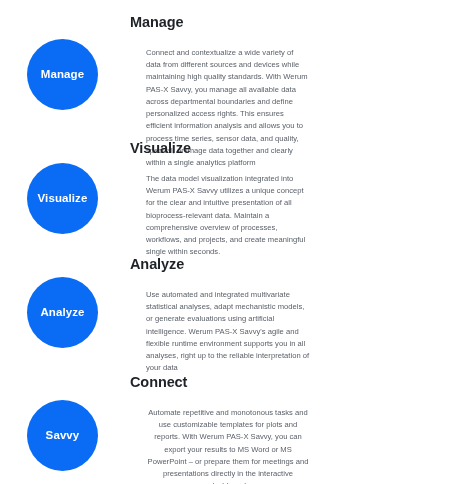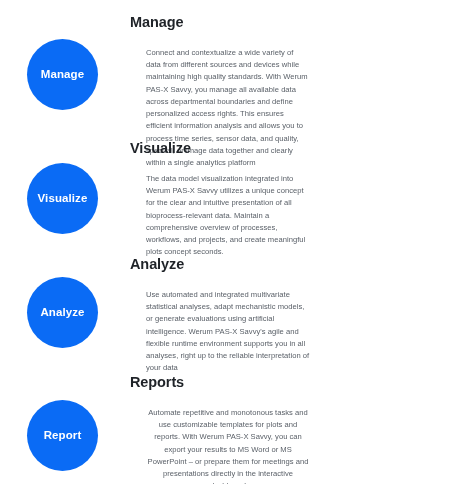--- a/index.html
+++ b/index.html
@@ -112,41 +112,41 @@
   </div>
 
   <div class="feature-row row-1">
     <div class="badge-col">
       <div class="badge-circle" style="background: rgb(10, 107, 245);">
         <span class="badge-label" style="color: rgb(255, 255, 255);">Visualize</span>
       </div>
     </div>
     <div class="text-col">
       <h3 class="feature-title" style="color: rgb(31, 35, 40);">Visualize</h3>
-      <p class="feature-body" style="color: rgb(90, 96, 104);">The data model visualization integrated into Werum PAS-X Savvy utilizes a unique concept for the clear and intuitive presentation of all bioprocess-relevant data. Maintain a comprehensive overview of processes, workflows, and projects, and create meaningful plots concept seconds.</p>
+      <p class="feature-body" style="color: rgb(90, 96, 104);">The data model visualization integrated into Werum PAS-X Savvy utilizes a unique concept for the clear and intuitive presentation of all bioprocess-relevant data. Maintain a comprehensive overview of processes, workflows, and projects, and create meaningful single within seconds.</p>
     </div>
   </div>
 
   <div class="feature-row row-2">
     <div class="badge-col">
       <div class="badge-circle" style="background: rgb(10, 107, 245);">
         <span class="badge-label" style="color: rgb(255, 255, 255);">Analyze</span>
       </div>
     </div>
     <div class="text-col">
       <h3 class="feature-title" style="color: rgb(31, 35, 40);">Analyze</h3>
       <p class="feature-body" style="color: rgb(90, 96, 104);">Use automated and integrated multivariate statistical analyses, adapt mechanistic models, or generate evaluations using artificial intelligence. Werum PAS-X Savvy's agile and flexible runtime environment supports you in all analyses, right up to the reliable interpretation of your data</p>
     </div>
   </div>
 
   <div class="feature-row row-3">
     <div class="badge-col">
       <div class="badge-circle" style="background: rgb(10, 107, 245);">
-        <span class="badge-label" style="color: rgb(255, 255, 255);">Report</span>
+        <span class="badge-label" style="color: rgb(255, 255, 255);">Savvy</span>
       </div>
     </div>
     <div class="text-col">
-      <h3 class="feature-title" style="color: rgb(31, 35, 40);">Reports</h3>
+      <h3 class="feature-title" style="color: rgb(31, 35, 40);">Connect</h3>
       <p class="feature-body" style="color: rgb(90, 96, 104); text-align: center;">Automate repetitive and monotonous tasks and use customizable templates for plots and reports. With Werum PAS-X Savvy, you can export your results to MS Word or MS PowerPoint – or prepare them for meetings and presentations directly in the interactive dashboard</p>
     </div>
   </div>
 
 </div>
 
 </body></html>

